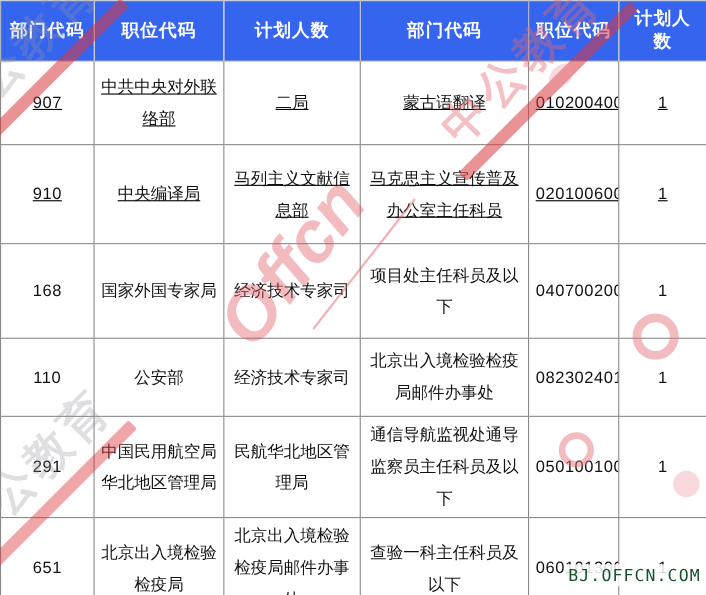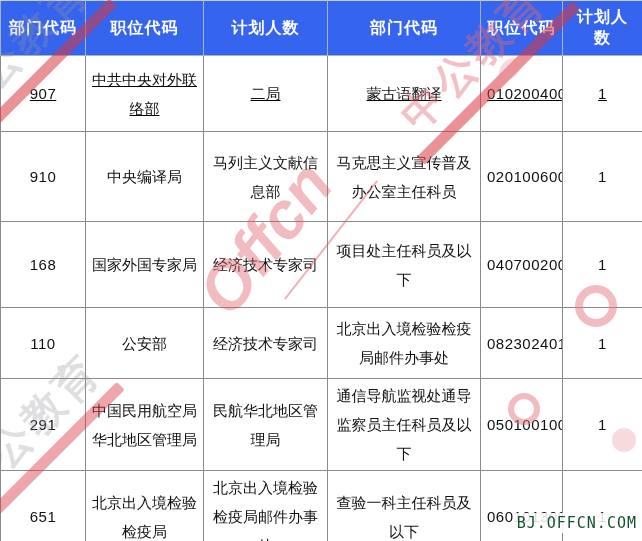--- a/index.html
+++ b/index.html
@@ -68,21 +68,21 @@
     </thead>
     <tbody id="table-body">
         <tr style="height: 76px; text-decoration: underline;">
           <td class="num">907</td>
           <td>中共中央对外联络部</td>
           <td>二局</td>
           <td>蒙古语翻译</td>
           <td class="num">0102004002</td>
           <td class="num">1</td>
         </tr>
-        <tr style="height: 90px;">
+        <tr style="height: 90px; text-decoration: underline;">
           <td class="num">910</td>
           <td>中央编译局</td>
           <td>马列主义文献信息部</td>
           <td>马克思主义宣传普及办公室主任科员</td>
           <td class="num">0201006001</td>
           <td class="num">1</td>
         </tr>
         <tr style="height: 86px;">
           <td class="num">168</td>
           <td>国家外国专家局</td>

